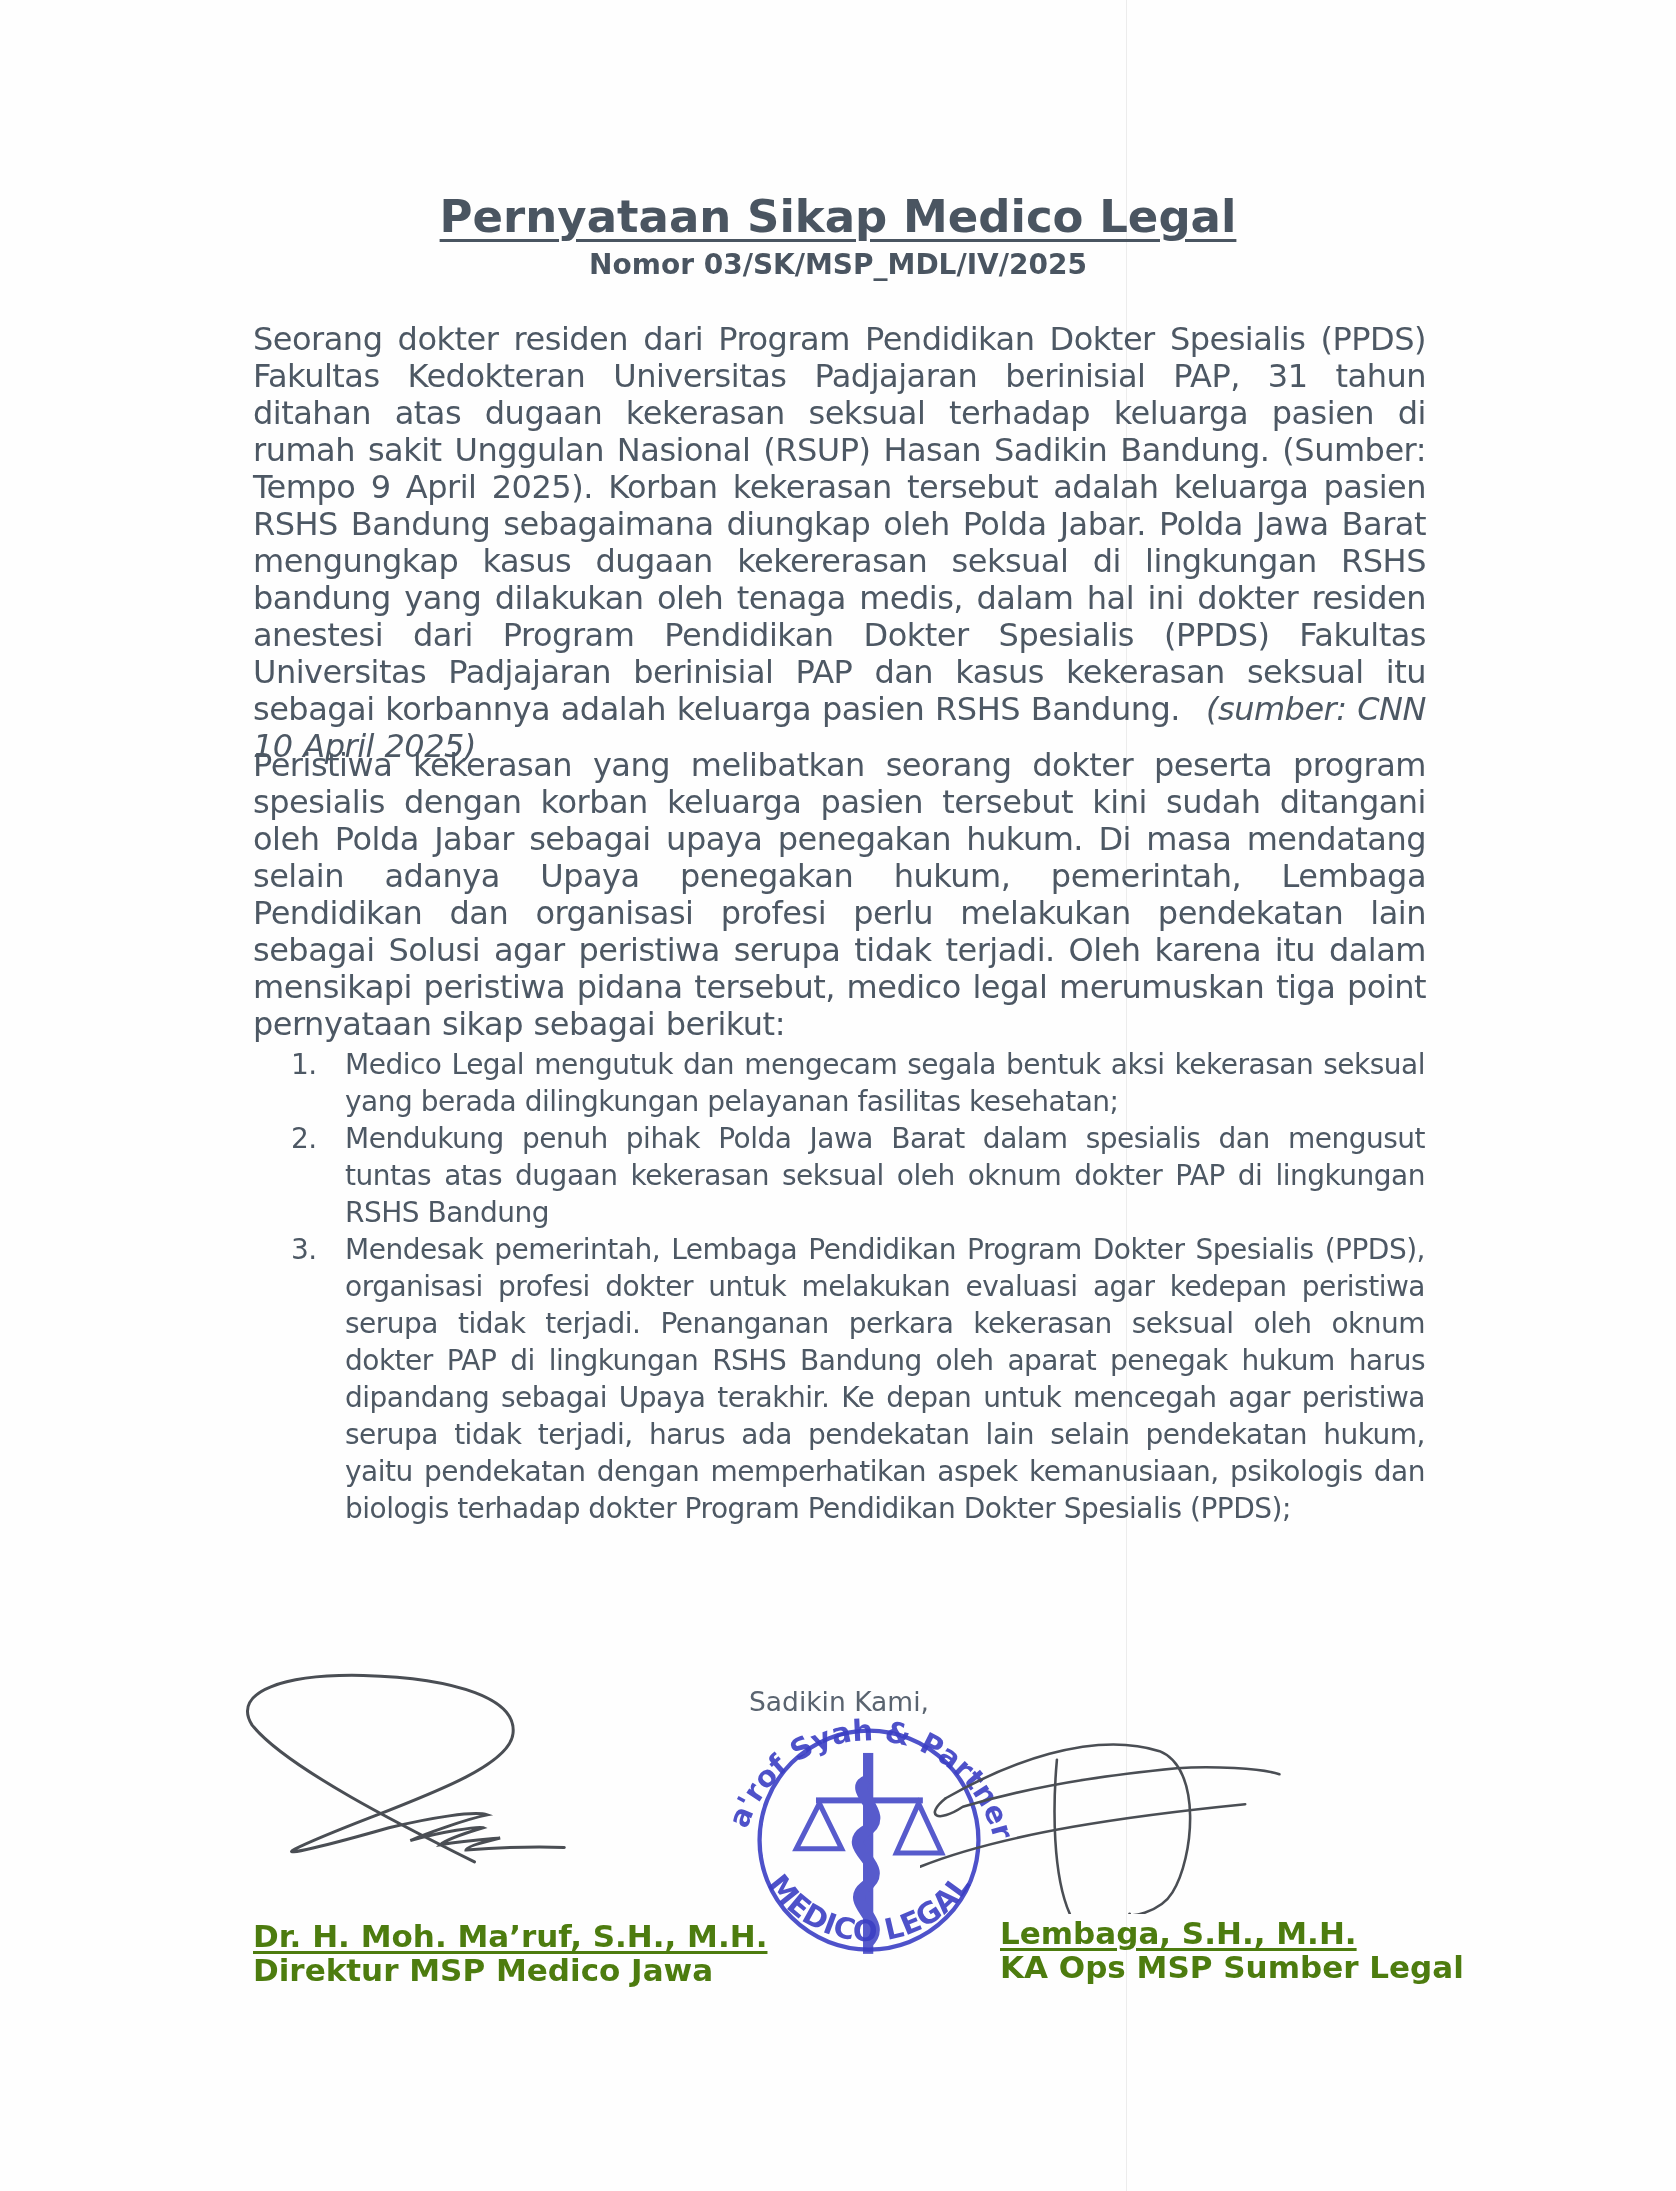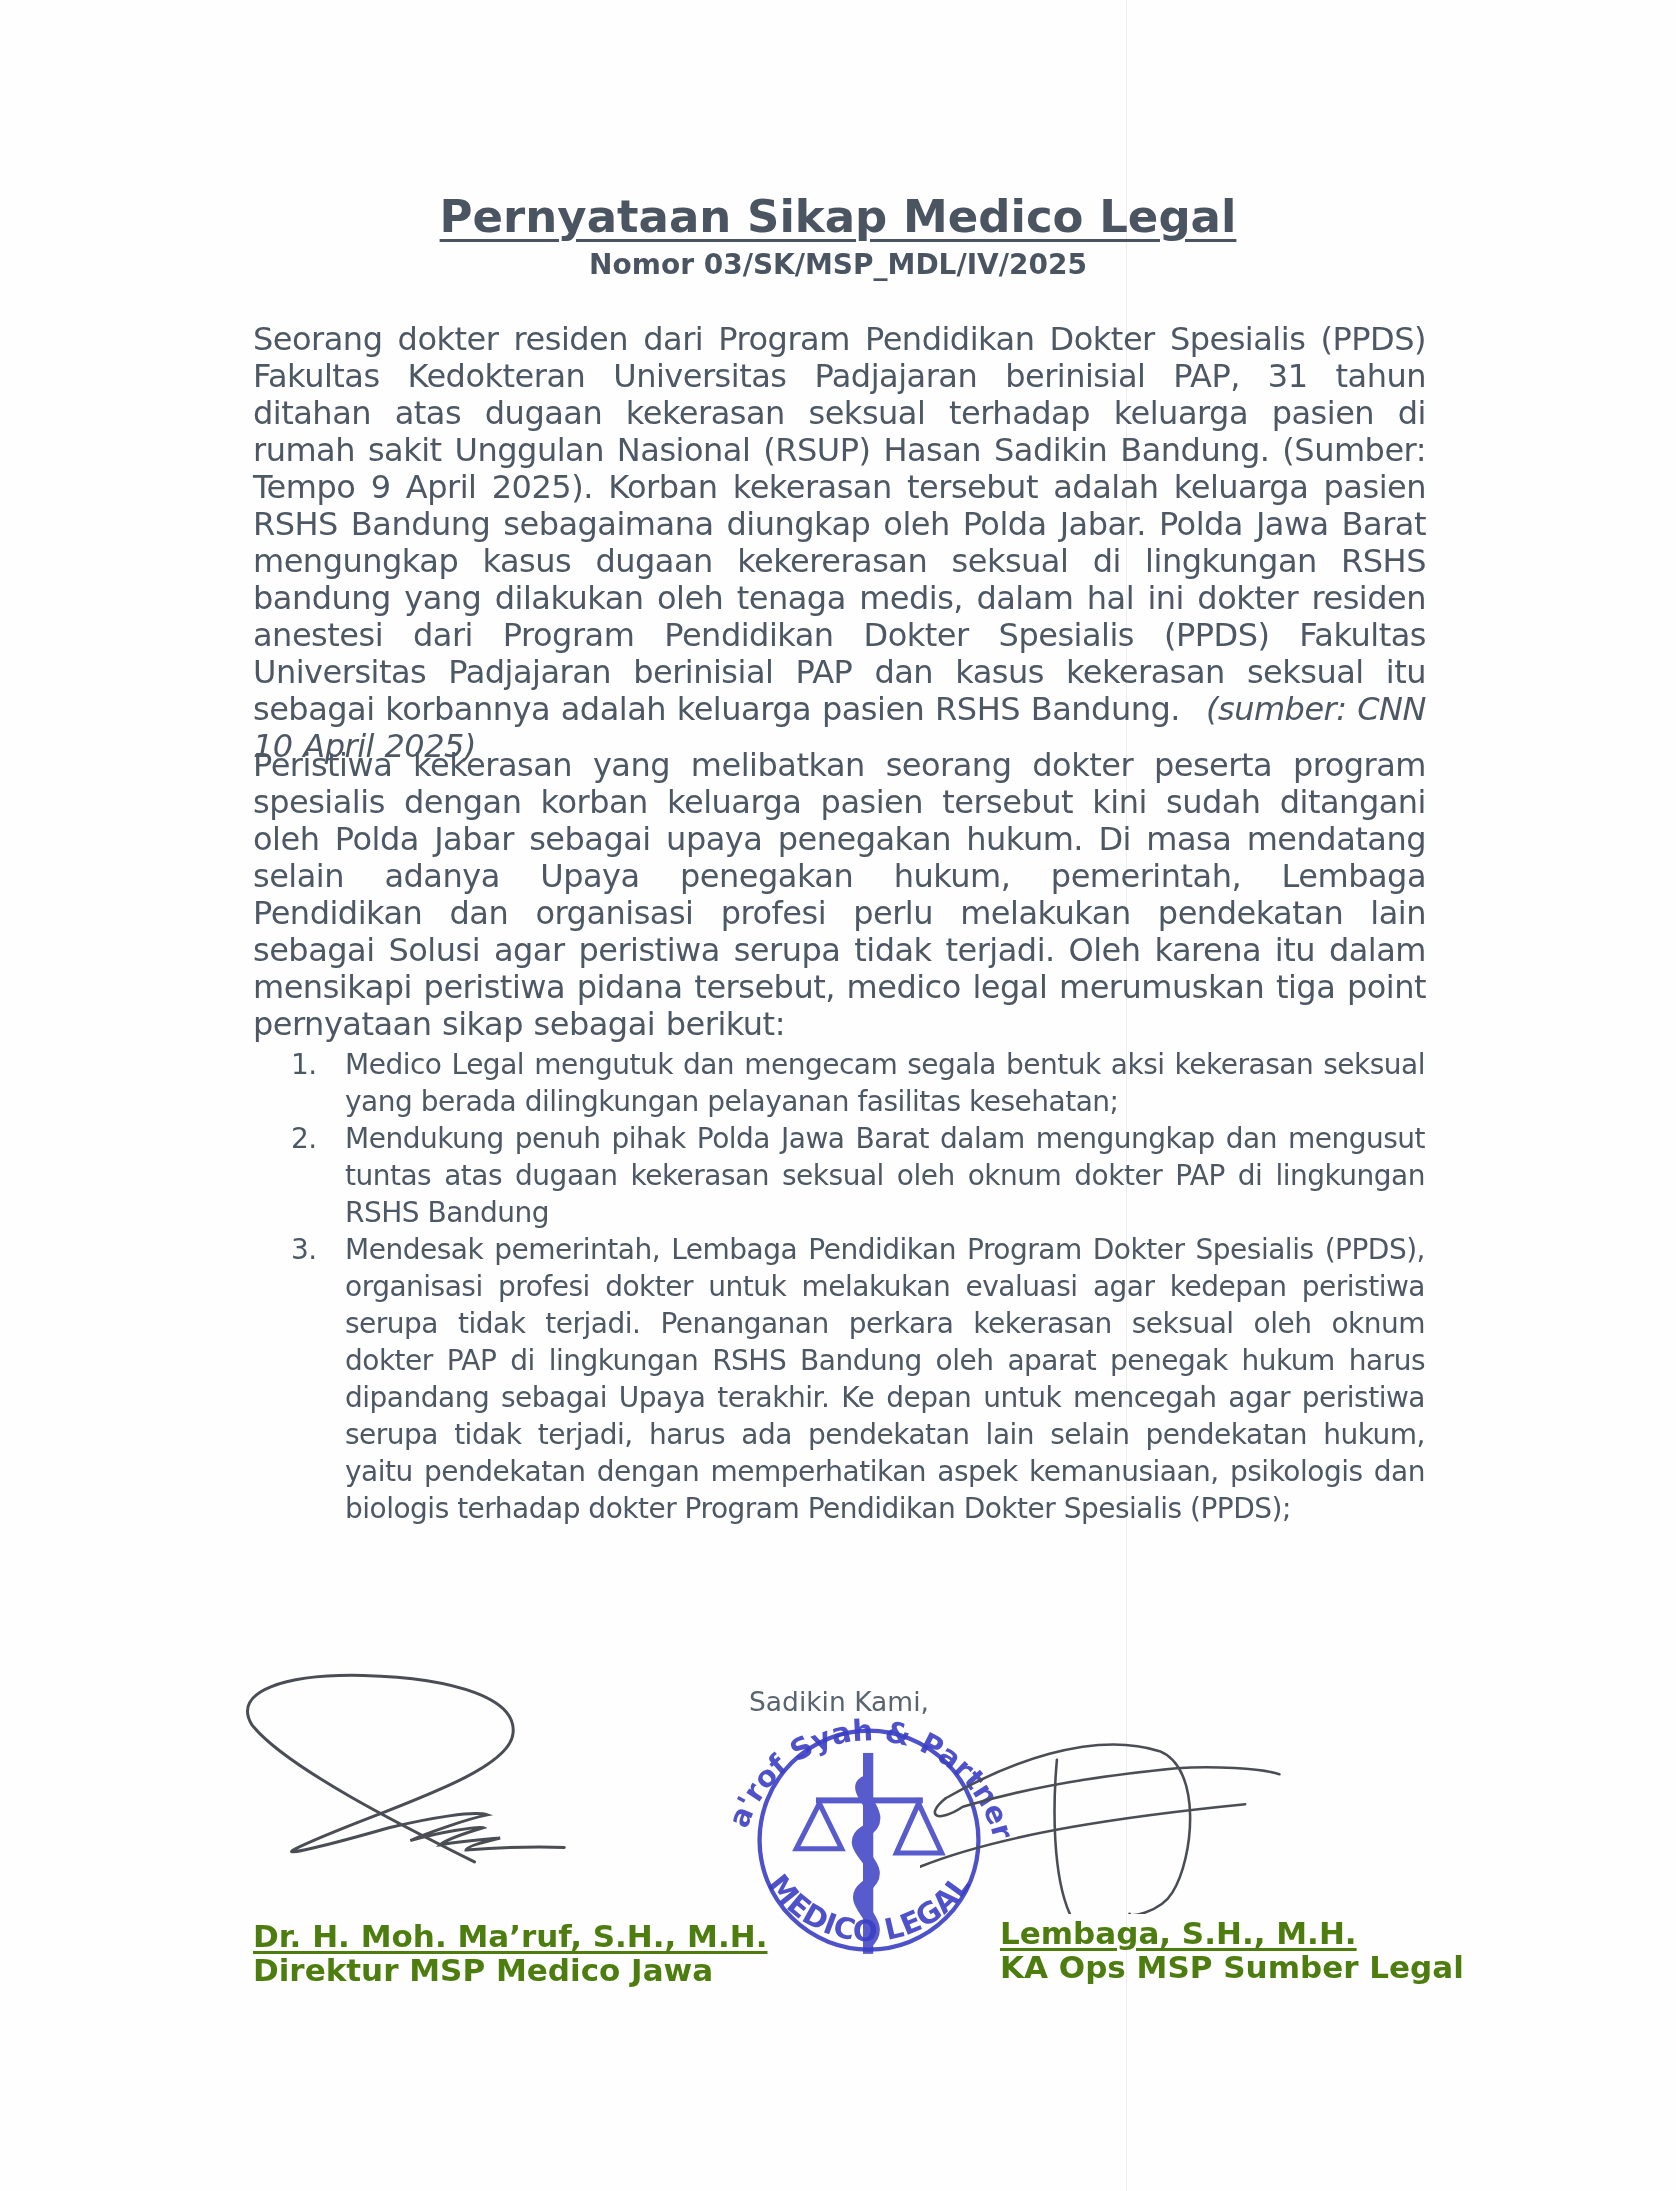--- a/index.html
+++ b/index.html
@@ -46,21 +46,21 @@
 
   <div class="para p2">Peristiwa kekerasan yang melibatkan seorang dokter peserta program spesialis dengan korban keluarga pasien tersebut kini sudah ditangani oleh Polda Jabar sebagai upaya penegakan hukum. Di masa mendatang selain adanya Upaya penegakan hukum, pemerintah, Lembaga Pendidikan dan organisasi profesi perlu melakukan pendekatan lain sebagai Solusi agar peristiwa serupa tidak terjadi. Oleh karena itu dalam mensikapi peristiwa pidana tersebut, medico legal merumuskan tiga point pernyataan sikap sebagai berikut:</div>
 
   <ol class="list">
     <li>
       <span class="num">1.</span>
       <span>Medico Legal mengutuk dan mengecam segala bentuk aksi kekerasan seksual yang berada dilingkungan pelayanan fasilitas kesehatan;</span>
     </li>
     <li>
       <span class="num">2.</span>
-      <span>Mendukung penuh pihak Polda Jawa Barat dalam mengungkap dan mengusut tuntas atas dugaan kekerasan seksual oleh oknum dokter PAP di lingkungan RSHS Bandung</span>
+      <span>Mendukung penuh pihak Polda Jawa Barat dalam spesialis dan mengusut tuntas atas dugaan kekerasan seksual oleh oknum dokter PAP di lingkungan RSHS Bandung</span>
     </li>
     <li>
       <span class="num">3.</span>
       <span>Mendesak pemerintah, Lembaga Pendidikan Program Dokter Spesialis (PPDS), organisasi profesi dokter untuk melakukan evaluasi agar kedepan peristiwa serupa tidak terjadi. Penanganan perkara kekerasan seksual oleh oknum dokter PAP di lingkungan RSHS Bandung oleh aparat penegak hukum harus dipandang sebagai Upaya terakhir. Ke depan untuk mencegah agar peristiwa serupa tidak terjadi, harus ada pendekatan lain selain pendekatan hukum, yaitu pendekatan dengan memperhatikan aspek kemanusiaan, psikologis dan biologis terhadap dokter Program Pendidikan Dokter Spesialis (PPDS);</span>
     </li>
   </ol>
 
   <svg class="stamp" viewBox="0 0 400 380">
     <defs>
       <path id="arcTop" d="M 55 215 A 150 150 0 0 1 345 215"></path>

